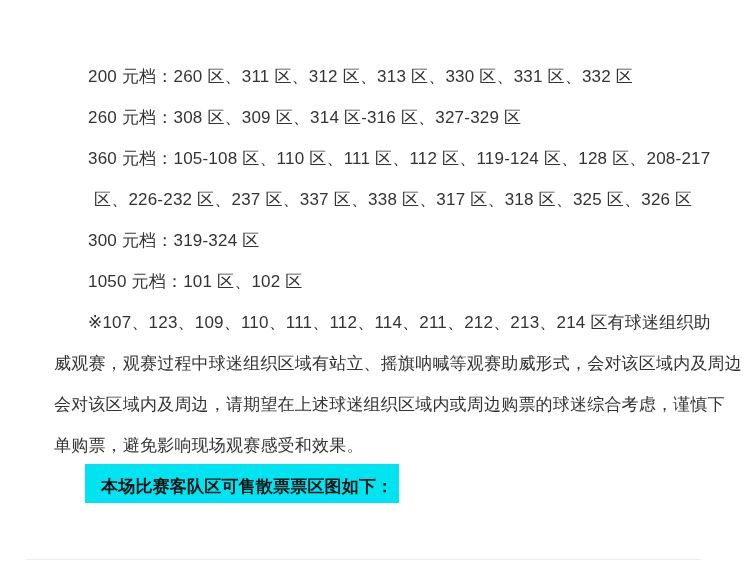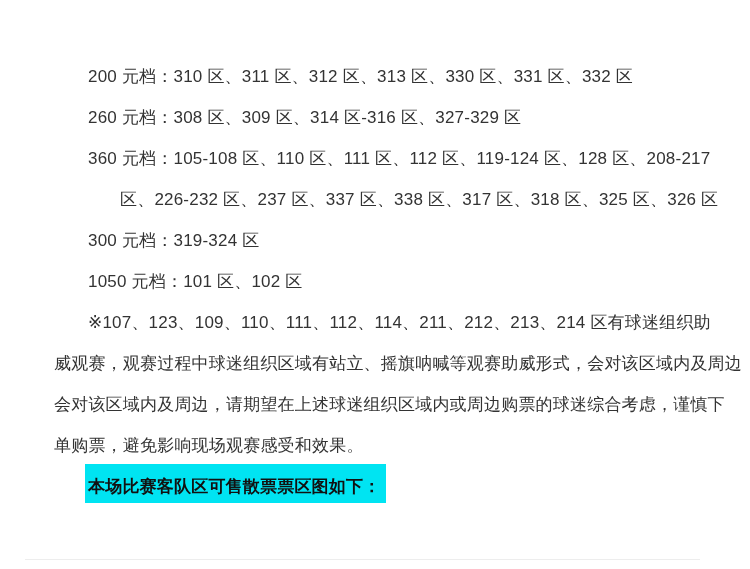--- a/index.html
+++ b/index.html
@@ -21,41 +21,41 @@
     font-size: 17px;
     line-height: 41px;
     letter-spacing: 0.2px;
   }
   .line {
     height: 41px;
     white-space: nowrap;
     overflow: visible;
   }
   .indent-1 { margin-left: 34px; }   
-  .indent-2 { margin-left: 66px; }   
+  .indent-2 { margin-left: 40px; }   
   .hl-row   { margin-left: 31px; }
   .hl {
     display: inline;
     font-weight: 700;
-    padding: 13px 6px 7px 3px;
+    padding: 13px 6px 7px 16px;
   }
   .divider {
     position: absolute;
     left: 25px;
     top: 559px;
     width: 675px;
     height: 1px;
   }
 </style>
 </head>
 <body>
 
 <div class="doc" style="color: rgb(51, 51, 51);">
 
-  <div class="line indent-1"><span>200 元档：</span><span>310 区、311 区、312 区、313 区、330 区、331 区、332 区</span></div>
+  <div class="line indent-1"><span>200 元档：</span><span>260 区、311 区、312 区、313 区、330 区、331 区、332 区</span></div>
 
   <div class="line indent-1"><span>260 元档：</span><span>308 区、309 区、314 区-316 区、327-329 区</span></div>
 
   <div class="line indent-1"><span>360 元档：</span><span>105-108 区、110 区、111 区、112 区、119-124 区、128 区、208-217</span></div>
 
   <div class="line indent-2"><span>区、226-232 区、237 区、337 区、338 区、317 区、318 区、325 区、326 区</span></div>
 
   <div class="line indent-1"><span>300 元档：</span><span>319-324 区</span></div>
 
 

